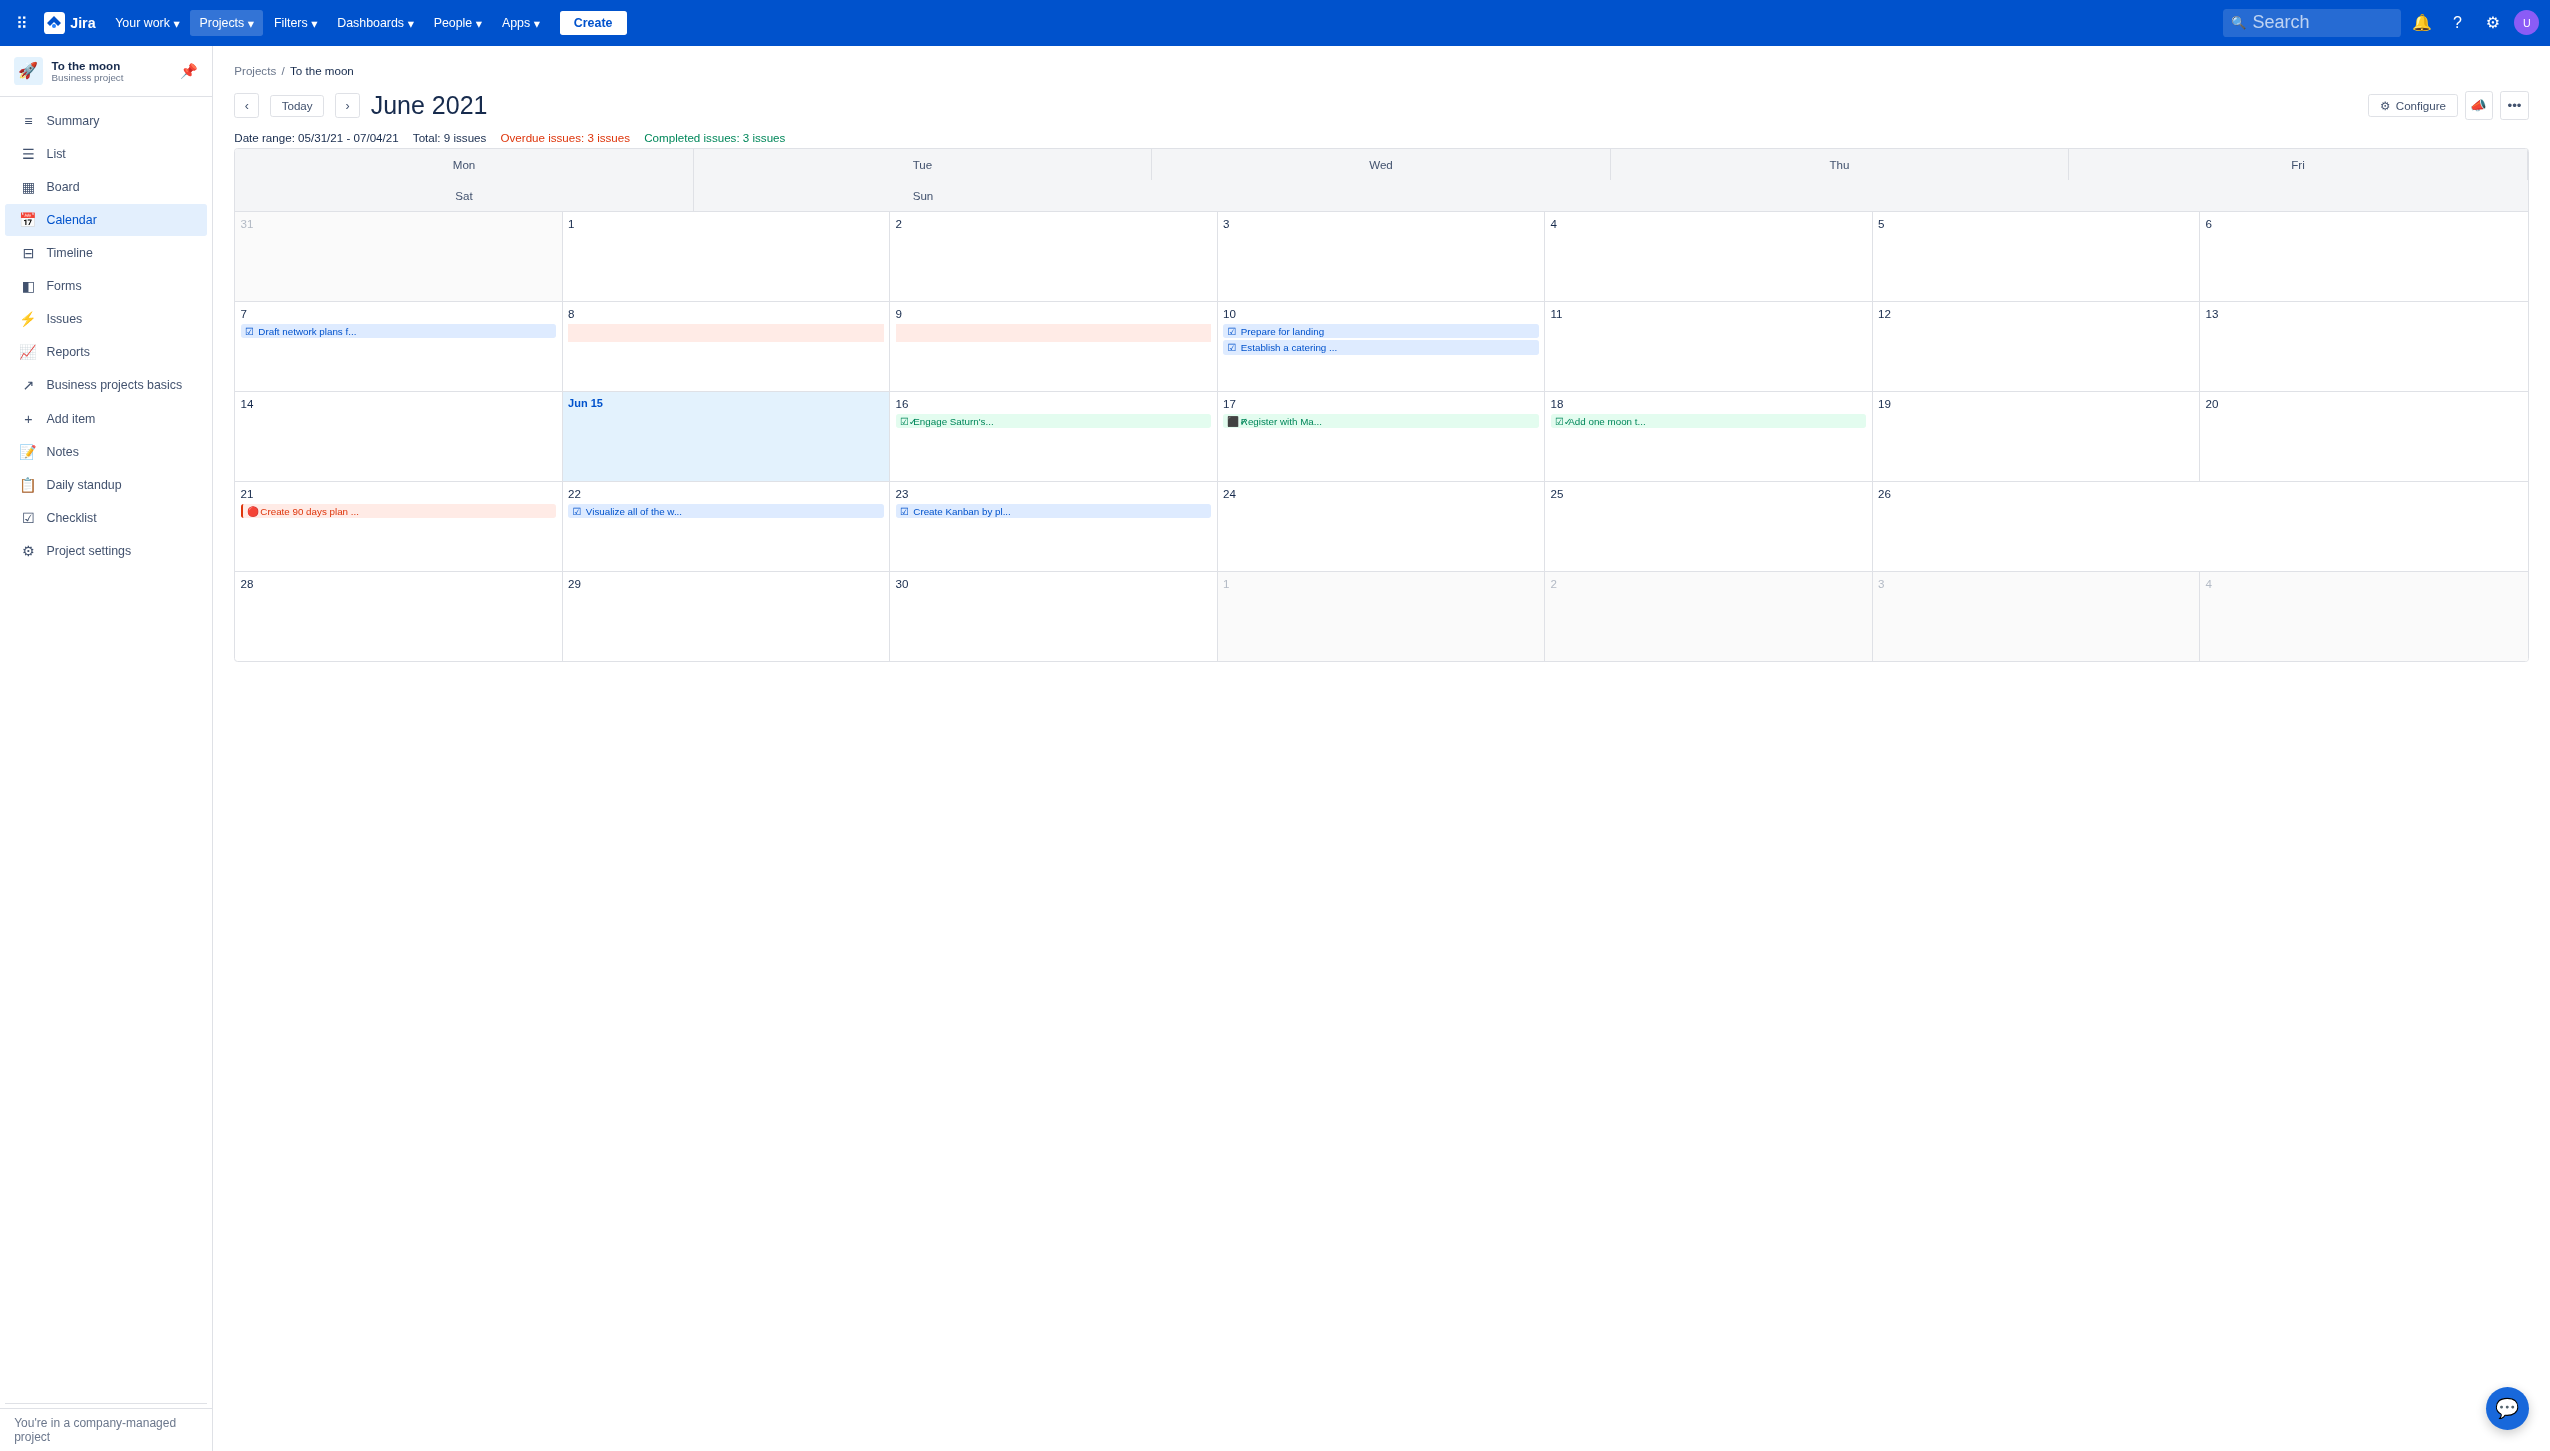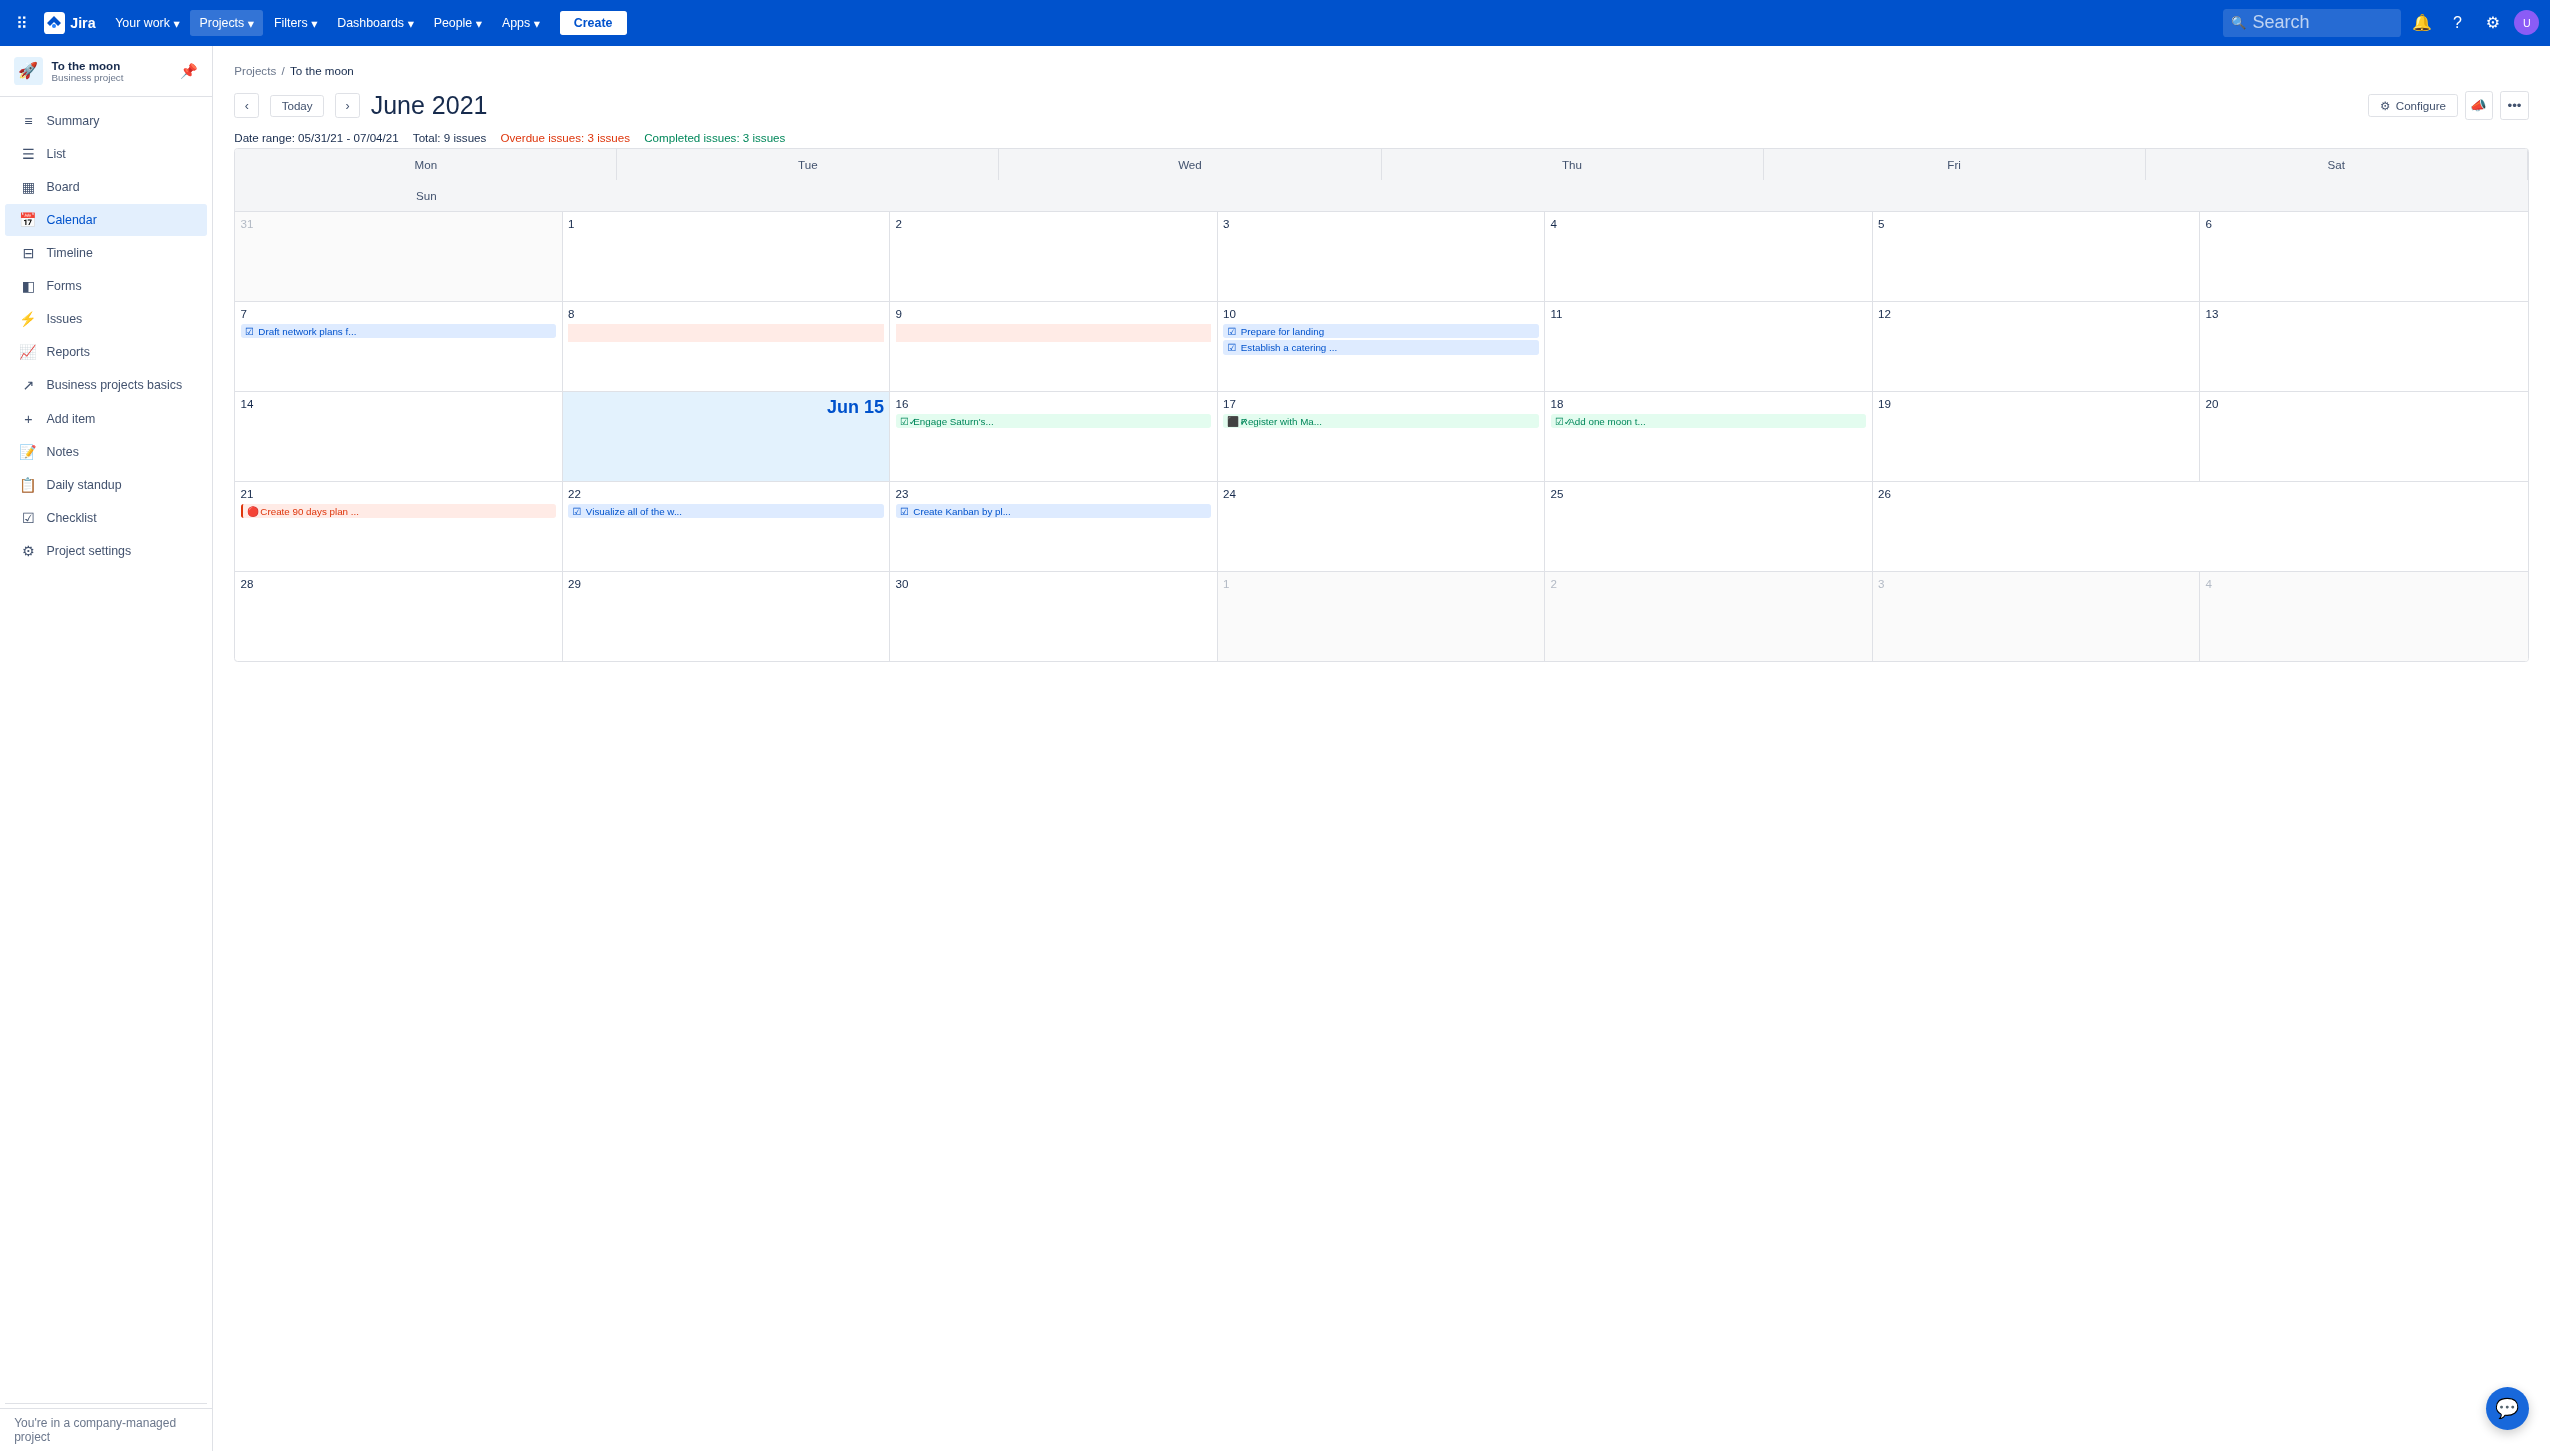--- a/index.html
+++ b/index.html
@@ -100,36 +100,36 @@
 
     
     .date-range-info { display: flex; align-items: center; gap: 14.2px; font-size: 11.6px; margin-bottom: 4px; }
     .date-range-text { color: #172B4D; font-weight: 500; }
     .issues-count { color: #172B4D; }
     .overdue-count { color: #DE350B; font-weight: 500; }
     .completed-count { color: #00875A; font-weight: 500; }
 
     
     .calendar-grid { border: 0.9px solid #DFE1E6; border-radius: 3.6px; overflow: hidden; }
-    .cal-day-headers { display: grid; grid-template-columns: repeat(6, 1fr); background: #F4F5F7; }
+    .cal-day-headers { display: grid; grid-template-columns: repeat(5, 1fr); background: #F4F5F7; }
     .cal-day-header { text-align: center; padding: 9px 0; font-size: 11.6px; font-weight: 500; color: #42526E; border-right: 0.9px solid #DFE1E6; }
     .cal-day-header:last-child { border-right: none; }
     .cal-weeks { }
     .cal-week { display: grid; grid-template-columns: repeat(7, 1fr); border-top: 0.9px solid #DFE1E6; min-height: 89px; }
     .cal-cell {
       border-right: 0.9px solid #DFE1E6; padding: 5.3px; min-height: 89px;
       vertical-align: top; position: relative;
     }
     .cal-cell:last-child { border-right: none; }
     .cal-cell.other-month { background: #FAFAFA; }
     .cal-cell.today { background: #E3F2FD; }
     .cal-cell.today .cal-date-num { color: #0052CC; font-weight: 700; }
     .cal-date-num { font-size: 11.6px; color: #172B4D; margin-bottom: 3.6px; }
     .cal-date-num.other { color: #B3BAC5; }
-    .cal-date-num.today-label { color: #0052CC; font-weight: 700; font-size: 18px; text-align: right; }
+    .cal-date-num.today-label { color: #0052CC; font-weight: 700; font-size: 11px; }
     .cal-event {
       font-size: 9.8px; padding: 1.8px 4.4px; border-radius: 2.7px; margin-bottom: 1.8px;
       display: flex; align-items: center; gap: 2.7px; cursor: pointer; white-space: nowrap;
       overflow: hidden; text-overflow: ellipsis;
     }
     .cal-event.blue { background: #DEEBFF; color: #0052CC; }
     .cal-event.red-outline { background: #FFEBE6; color: #DE350B; border-left: 2.7px solid #DE350B; }
     .cal-event.green { background: #E3FCEF; color: #00875A; }
     .cal-event-icon { width: 10.7px; height: 10.7px; flex-shrink: 0; }
     .cal-event-spanning-cont {

